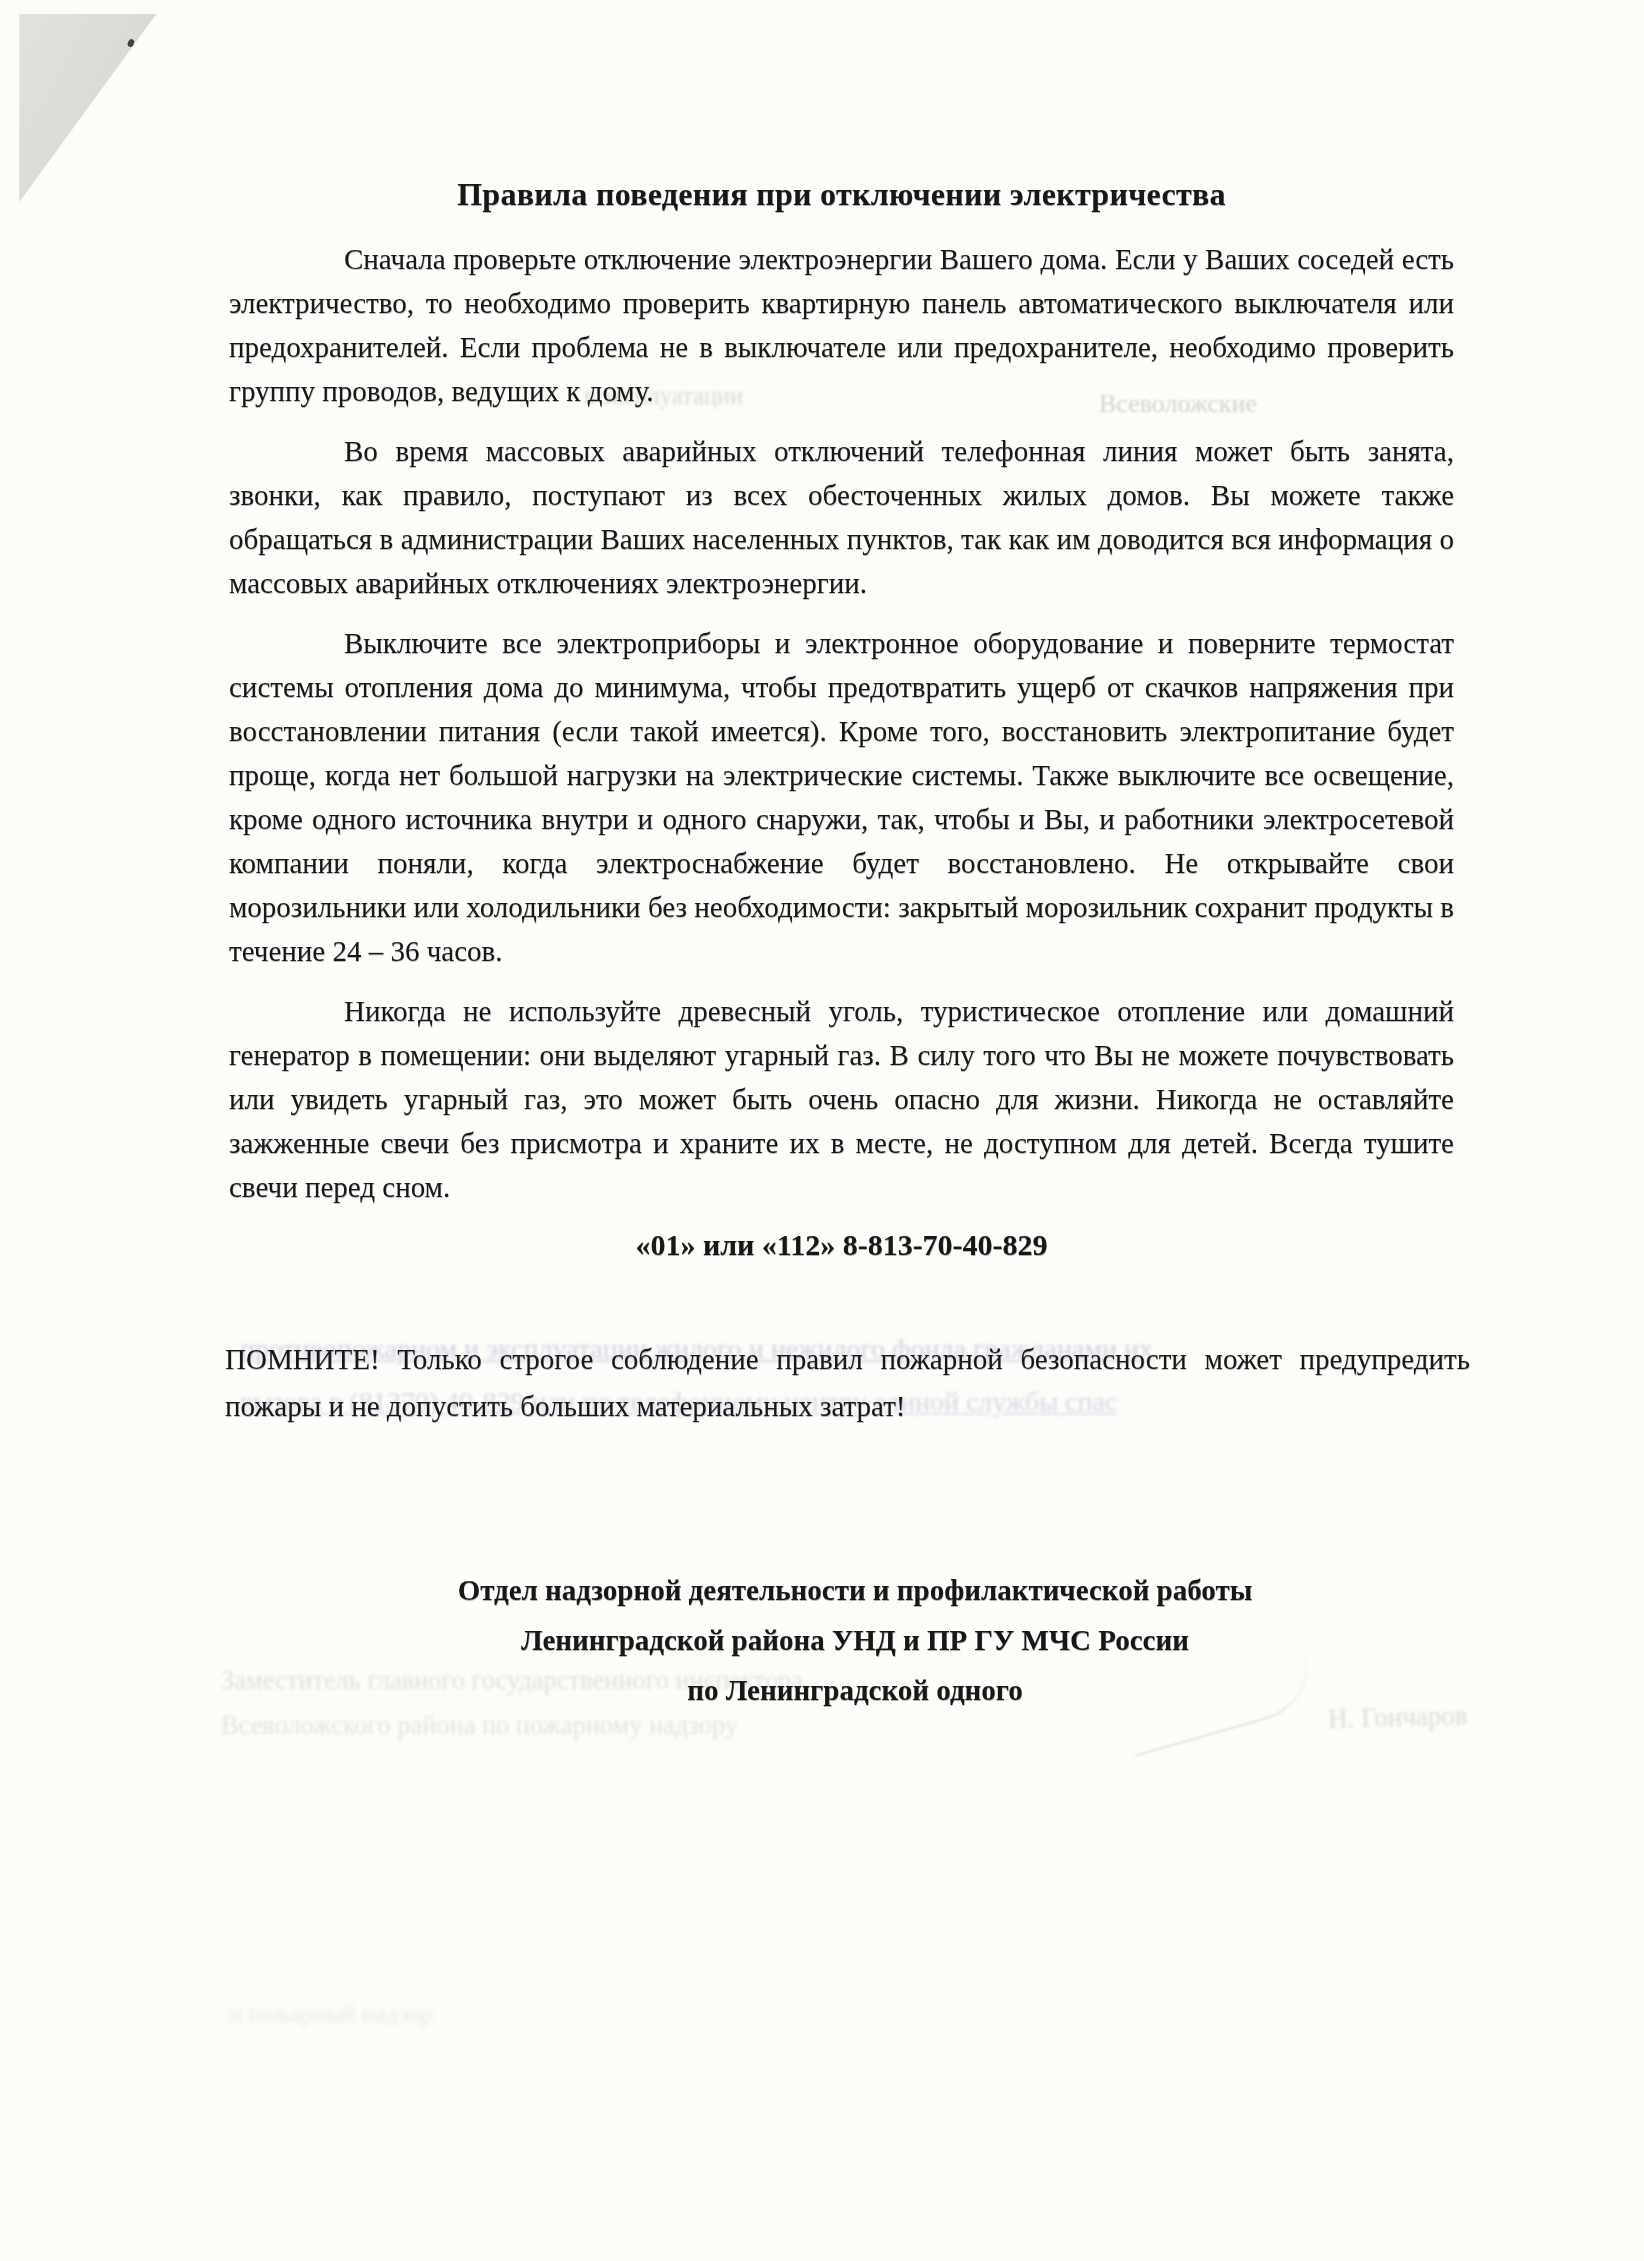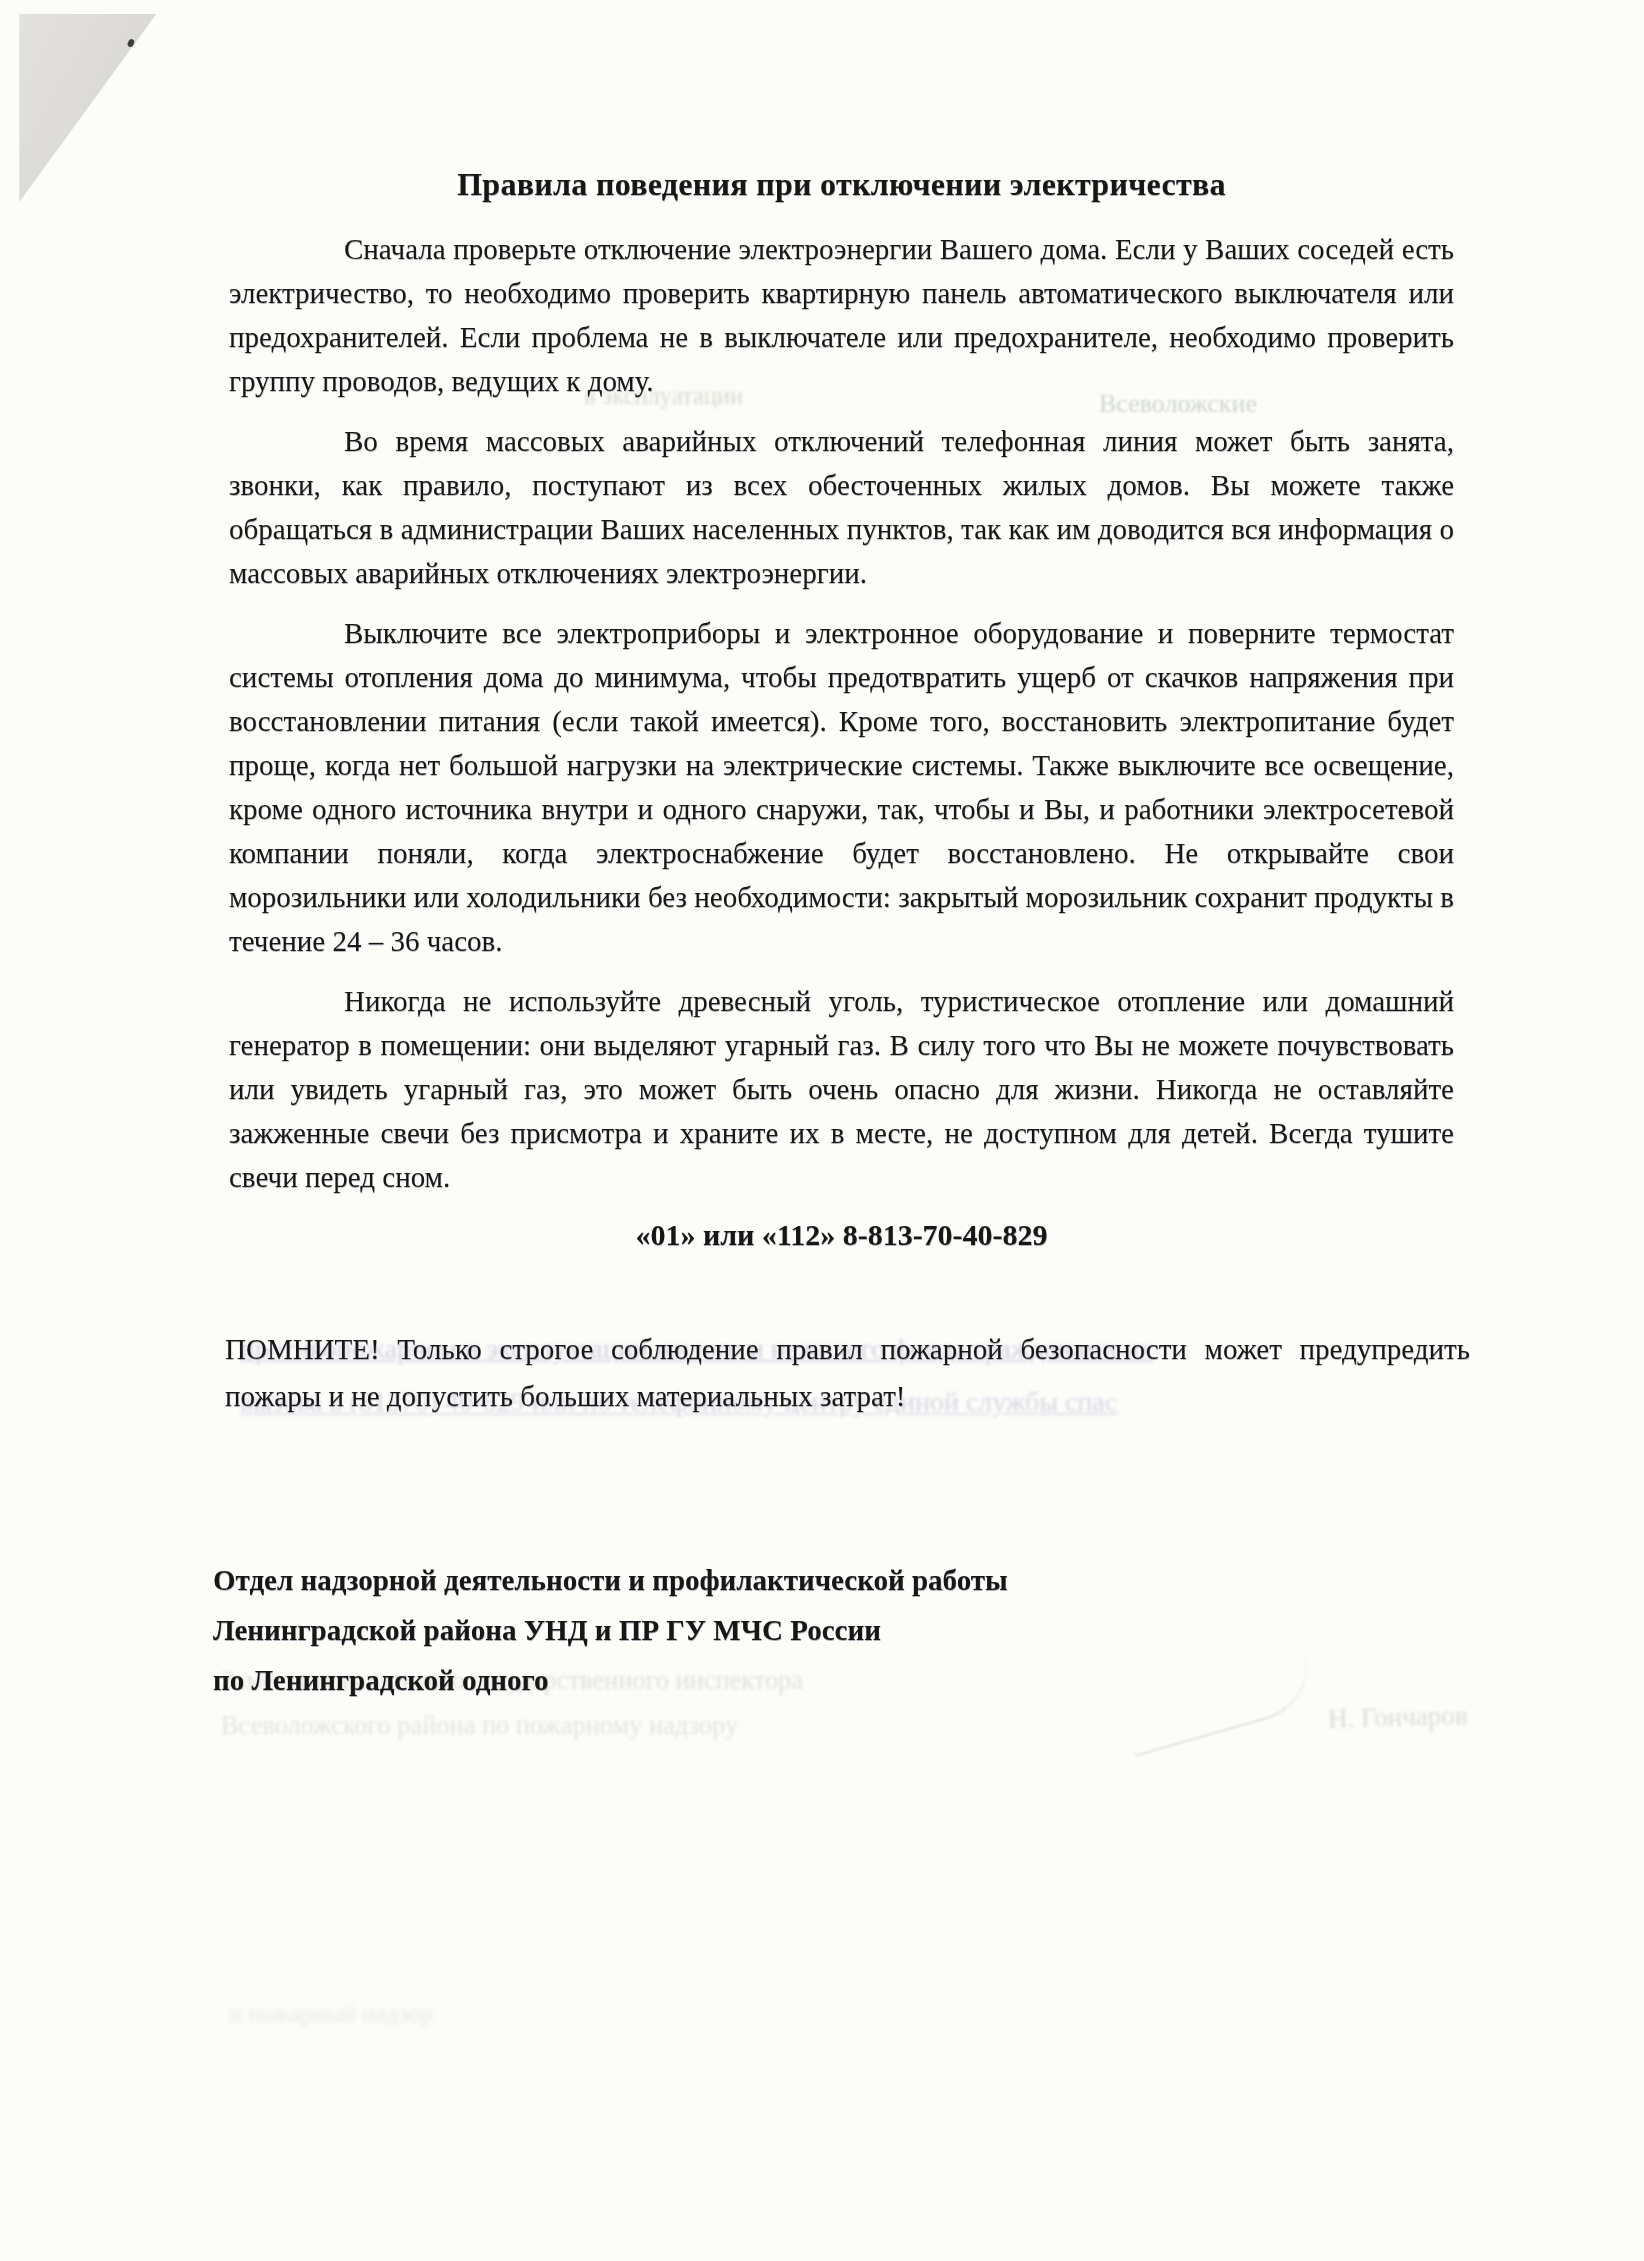--- a/index.html
+++ b/index.html
@@ -28,40 +28,40 @@
   .speck {
     position:absolute; left:128px; top:39px; width:5.8px; height:7.7px;
     background:#26261f; border-radius:50%; transform:rotate(24deg);
     opacity:.85;
   }
   .content {
     position:absolute; left:213px; top:161px; width:1257px;
   }
   .title {
     font-size:32px; font-weight:bold; text-align:center;
-    margin:0 0 20px 0; line-height:46px; letter-spacing:0.3px;
+    margin:10px 0 20px 0; line-height:46px; letter-spacing:0.3px;
     text-shadow:0.4px 0.5px 0.5px rgba(30,30,70,0.35);
   }
   .body-par {
     font-size:29px; line-height:44px; text-align:justify; text-indent:115px;
     margin:16px;
     text-shadow:0.4px 0.5px 0.5px rgba(30,30,70,0.30);
   }
   .phone-line {
     font-size:30px; font-weight:bold; text-align:center;
     margin:11px 0 0 0; line-height:39px;
     text-shadow:0.4px 0.5px 0.5px rgba(30,30,70,0.35);
   }
   .reminder {
     font-size:29px; line-height:47px; text-align:justify; text-indent:0;
     margin:72px 0 0 12px;
     text-shadow:0.4px 0.5px 0.5px rgba(30,30,70,0.30);
   }
   .signature {
-    font-size:29px; font-weight:bold; text-align:left;
+    font-size:29px; font-weight:bold; text-align:center;
     margin:135px -27px 0 0; line-height:50px;
     text-shadow:0.4px 0.5px 0.5px rgba(30,30,70,0.35);
   }
   
   .ghost {
     position:absolute; white-space:nowrap;
     font-family:"Liberation Serif", serif;
     pointer-events:none;
   }
   .g-top-a   { left:584px;  top:382px;  font-size:24.5px; color:#9aa487; opacity:.38; filter:blur(1.4px); }

